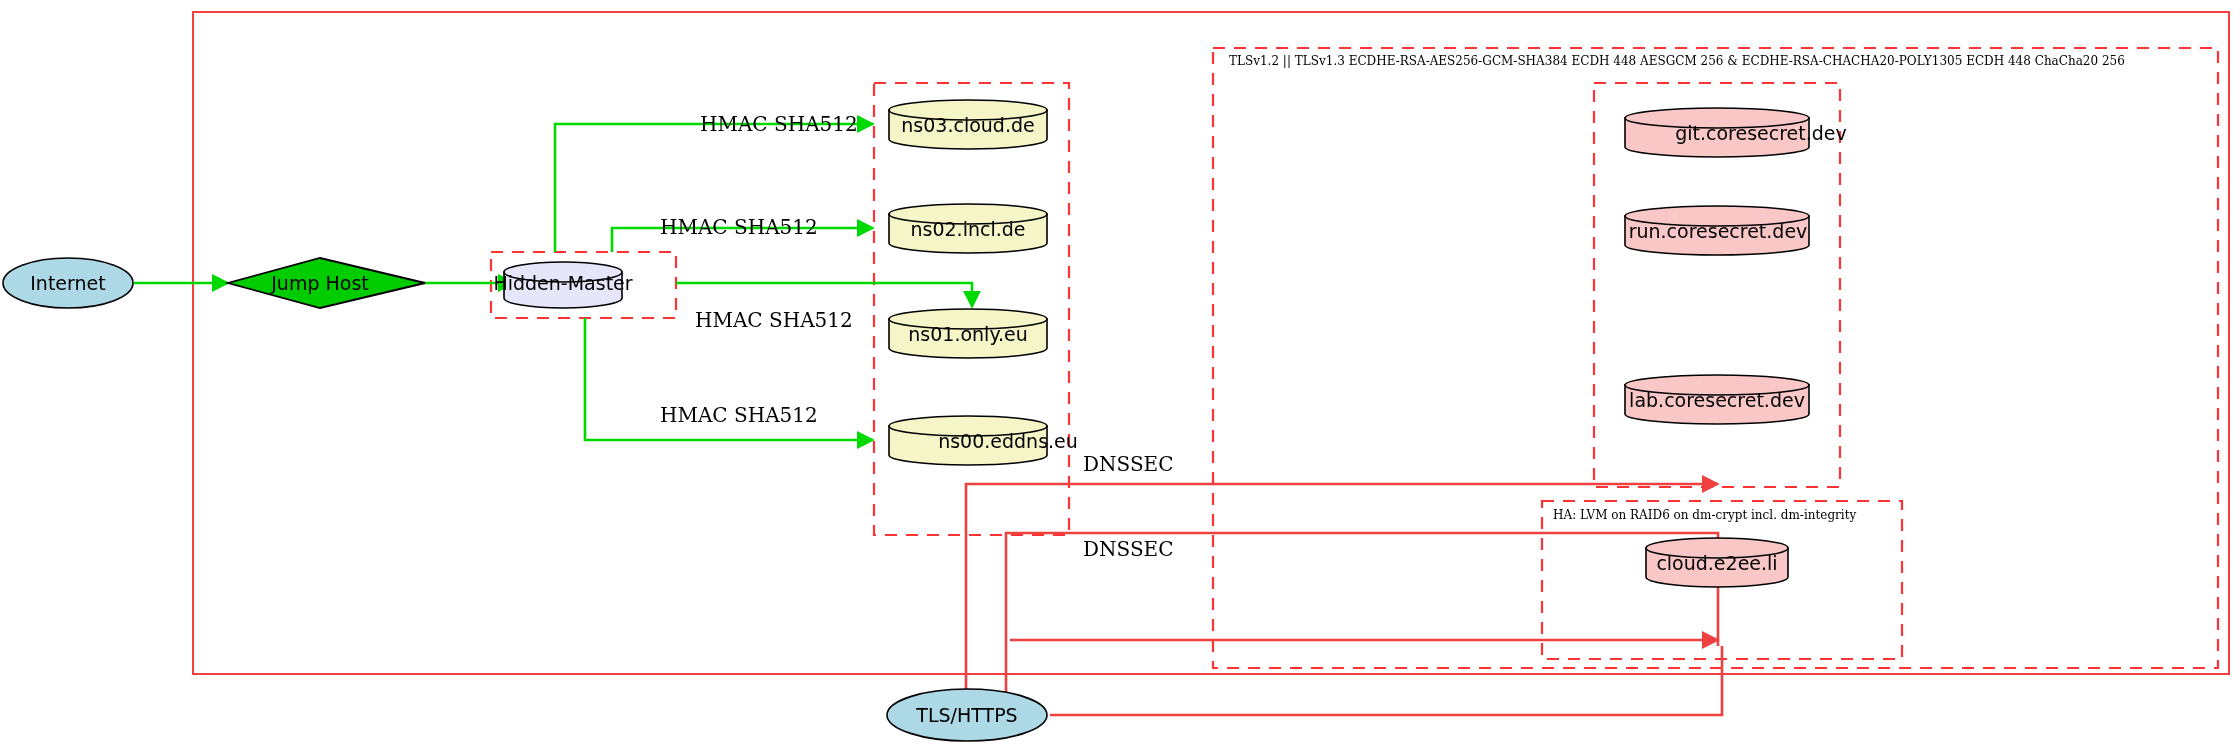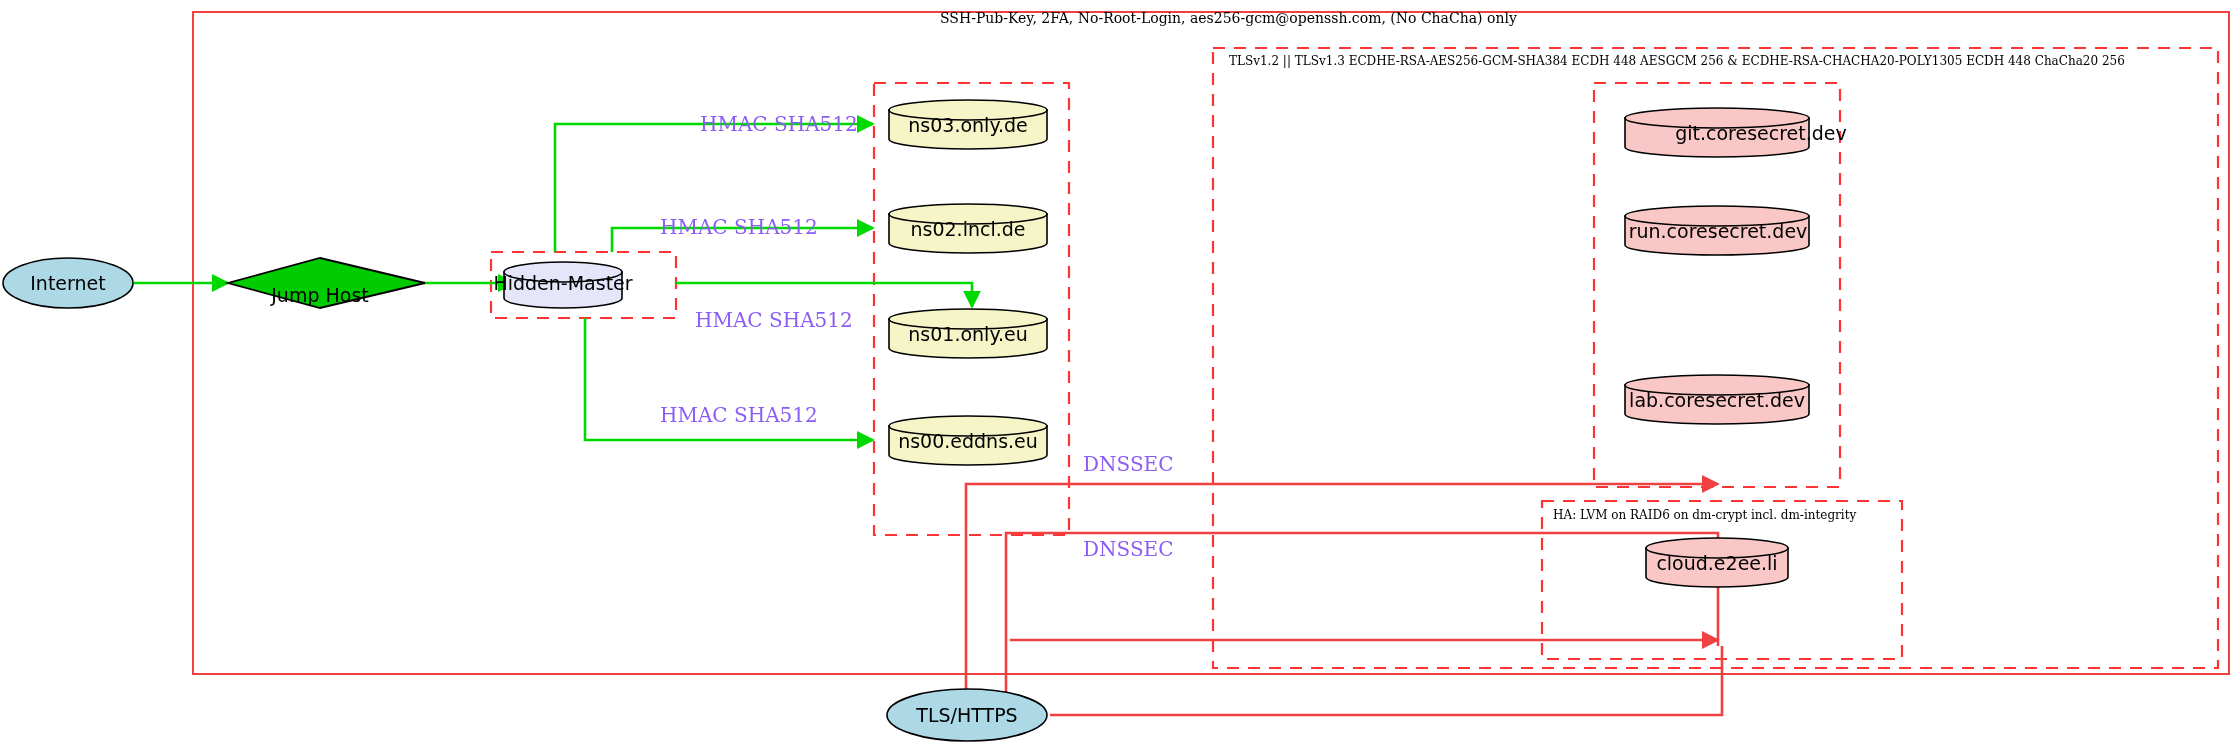--- a/index.html
+++ b/index.html
@@ -6,21 +6,21 @@
   body{width:2240px;height:744px;position:relative;overflow:hidden;
        font-family:"Liberation Sans",sans-serif;}
   #stage{position:absolute;left:0;top:0;width:2240px;height:744px;}
   svg.layer{position:absolute;left:0;top:0;width:2240px;height:744px;overflow:visible;}
   .node-label{
     position:absolute;display:flex;align-items:center;justify-content:center;
     font-family:"DejaVu Sans",sans-serif;font-size:19px;color:#000;
     pointer-events:none;white-space:nowrap;
   }
   .edge-label{
-    position:absolute;font-family:"DejaVu Serif",serif;font-size:20px;color:#8b5cf6;
+    position:absolute;font-family:"DejaVu Serif",serif;font-size:20px;color:#000000;
     white-space:nowrap;
   }
   .cluster-label{
     position:absolute;font-family:"DejaVu Serif",serif;font-size:12px;color:#000;
     white-space:nowrap;
   }
   .cluster-label.big{font-size:14px;}
 </style>
 </head>
 <body>
@@ -113,39 +113,38 @@
     </g>
 
     <g>
       <path d="M1646,548 L1646,577 a71,10 0 0 0 142,0 L1788,548 z" fill="#fac7c7" stroke="#000" stroke-width="1.6"></path>
       <ellipse cx="1717" cy="548" rx="71" ry="10" fill="#fac7c7" stroke="#000" stroke-width="1.6"></ellipse>
     </g>
 
     <ellipse cx="967" cy="715" rx="80" ry="26" fill="#add8e6" stroke="#000" stroke-width="1.6"></ellipse>
   </svg>
 
-  <div class="cluster-label big" style="left:940px;top:10px;">SSH-Pub-Key, 2FA, No-Root-Login, aes256-gcm@openssh.com, (No ChaCha) only</div>
 
   <div class="cluster-label" style="left:1229px;top:54px;">TLSv1.2 || TLSv1.3 ECDHE-RSA-AES256-GCM-SHA384 ECDH 448 AESGCM 256 &amp; ECDHE-RSA-CHACHA20-POLY1305 ECDH 448 ChaCha20 256</div>
 
   <div class="cluster-label" style="left:1553px;top:508px;">HA: LVM on RAID6 on dm-crypt incl. dm-integrity</div>
 
   <div class="node-label" style="left:3px;top:268px;width:130px;height:30px;">Internet</div>
 
-  <div class="node-label" style="left:255px;top:280px;width:130px;height:30px;text-align:center;">Jump Host</div>
+  <div class="node-label" style="left:255px;top:268px;width:130px;height:30px;text-align:center;">Jump Host</div>
 
   <div class="node-label" style="left:494px;top:268px;width:138px;height:30px;">Hidden-Master</div>
 
-  <div class="node-label" style="left:889px;top:110px;width:158px;height:30px;">ns03.only.de</div>
+  <div class="node-label" style="left:889px;top:110px;width:158px;height:30px;">ns03.cloud.de</div>
 
   <div class="node-label" style="left:889px;top:214px;width:158px;height:30px;">ns02.incl.de</div>
 
   <div class="node-label" style="left:889px;top:319px;width:158px;height:30px;">ns01.only.eu</div>
 
-  <div class="node-label" style="left:889px;top:426px;width:158px;height:30px;">ns00.eddns.eu</div>
+  <div class="node-label" style="left:889px;top:426px;width:158px;height:30px;padding-left:40px;">ns00.eddns.eu</div>
 
   <div class="node-label" style="left:1625px;top:118px;width:184px;height:30px;margin-left:44px;">git.coresecret.dev</div>
 
   <div class="node-label" style="left:1625px;top:216px;width:186px;height:30px;">run.coresecret.dev</div>
 
   <div class="node-label" style="left:1625px;top:385px;width:184px;height:30px;">lab.coresecret.dev</div>
 
   <div class="node-label" style="left:1646px;top:548px;width:142px;height:30px;">cloud.e2ee.li</div>
 
   <div class="node-label" style="left:887px;top:700px;width:160px;height:30px;">TLS/HTTPS</div>

